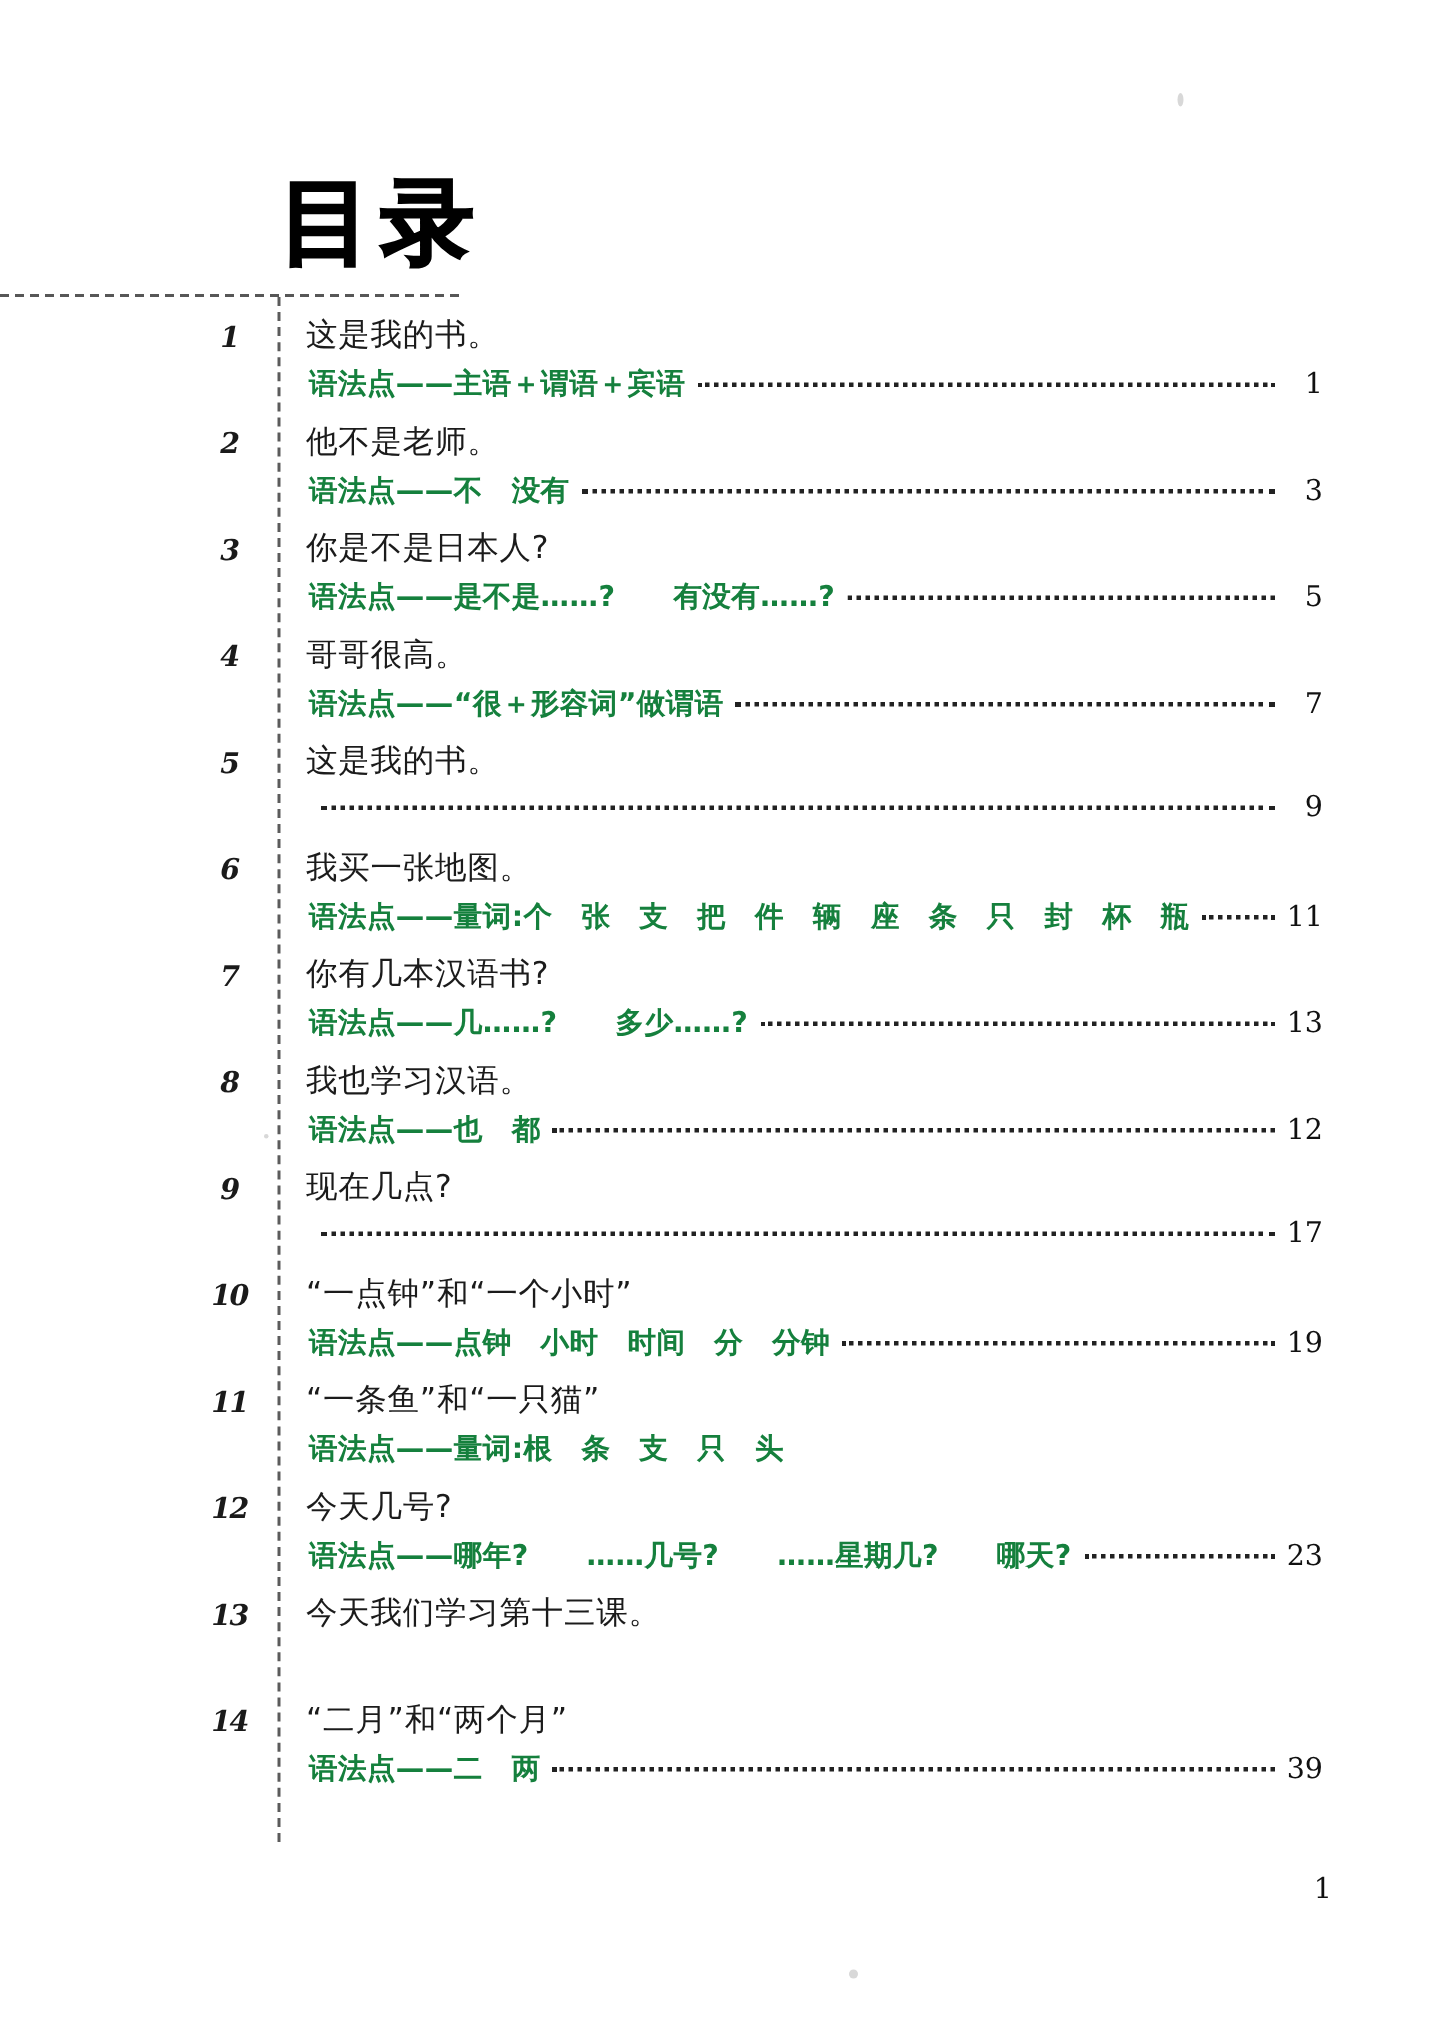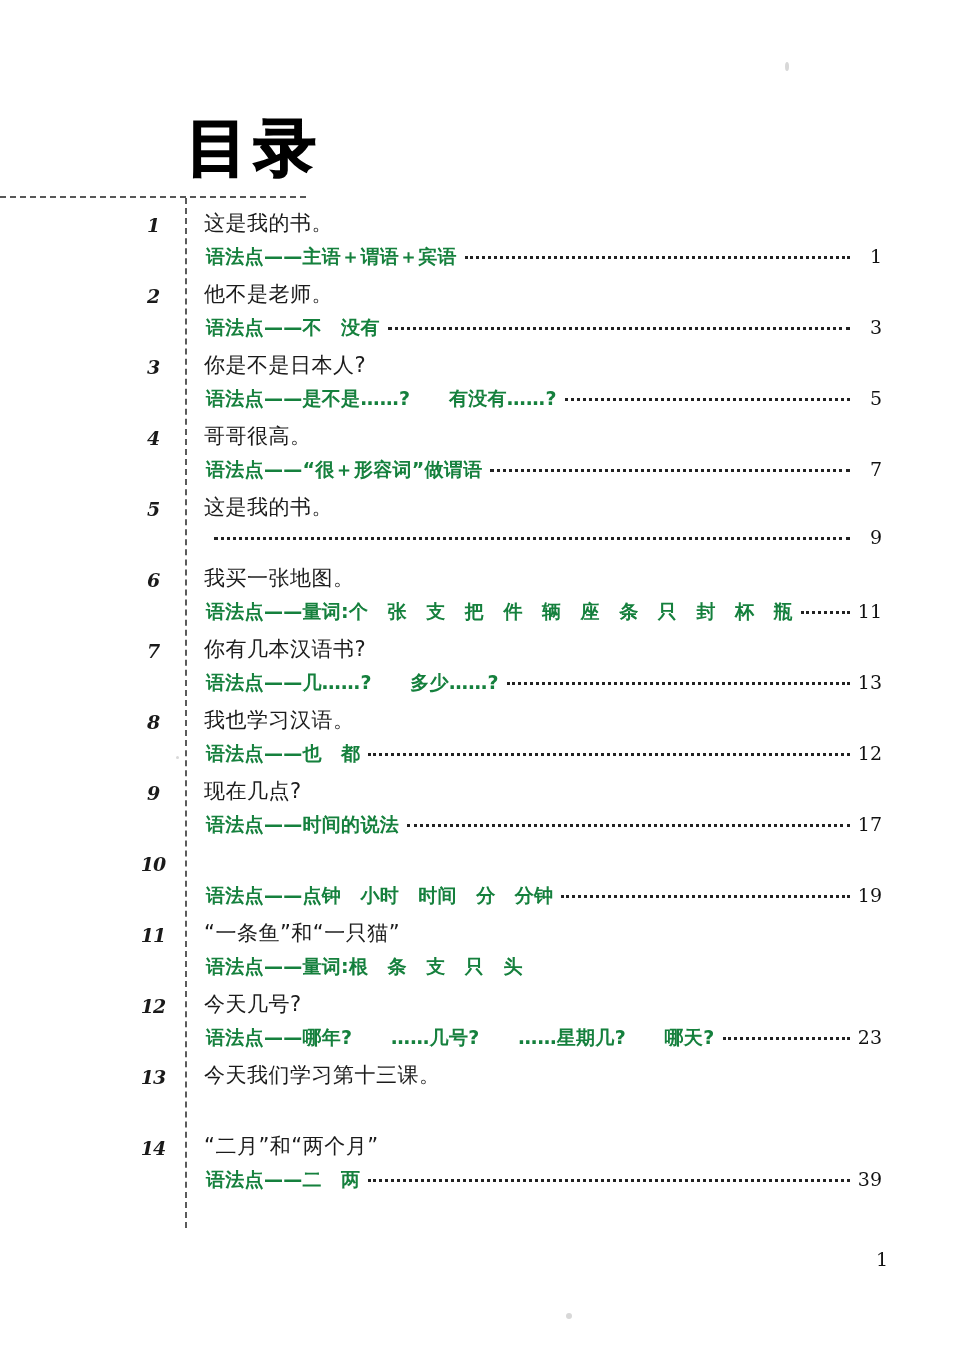--- a/index.html
+++ b/index.html
@@ -245,27 +245,27 @@
         <div class="grammar-row">
           <span class="grammar-label">语法点——也　都</span>
           <span class="leaders"></span>
           <span class="page-no">12</span>
         </div>
       </div>
       <div class="entry">
         <div class="entry-num">9</div>
         <div class="entry-sentence">现在几点?</div>
         <div class="grammar-row">
-          <span class="grammar-label">语法点——时间的说法</span>
           <span class="leaders"></span>
           <span class="page-no">17</span>
         </div>
       </div>
       <div class="entry">
         <div class="entry-num">10</div>
+        <div class="entry-sentence">“一点钟”和“一个小时”</div>
         <div class="grammar-row">
           <span class="grammar-label">语法点——点钟　小时　时间　分　分钟</span>
           <span class="leaders"></span>
           <span class="page-no">19</span>
         </div>
       </div>
       <div class="entry">
         <div class="entry-num">11</div>
         <div class="entry-sentence">“一条鱼”和“一只猫”</div>
         <div class="grammar-row">

